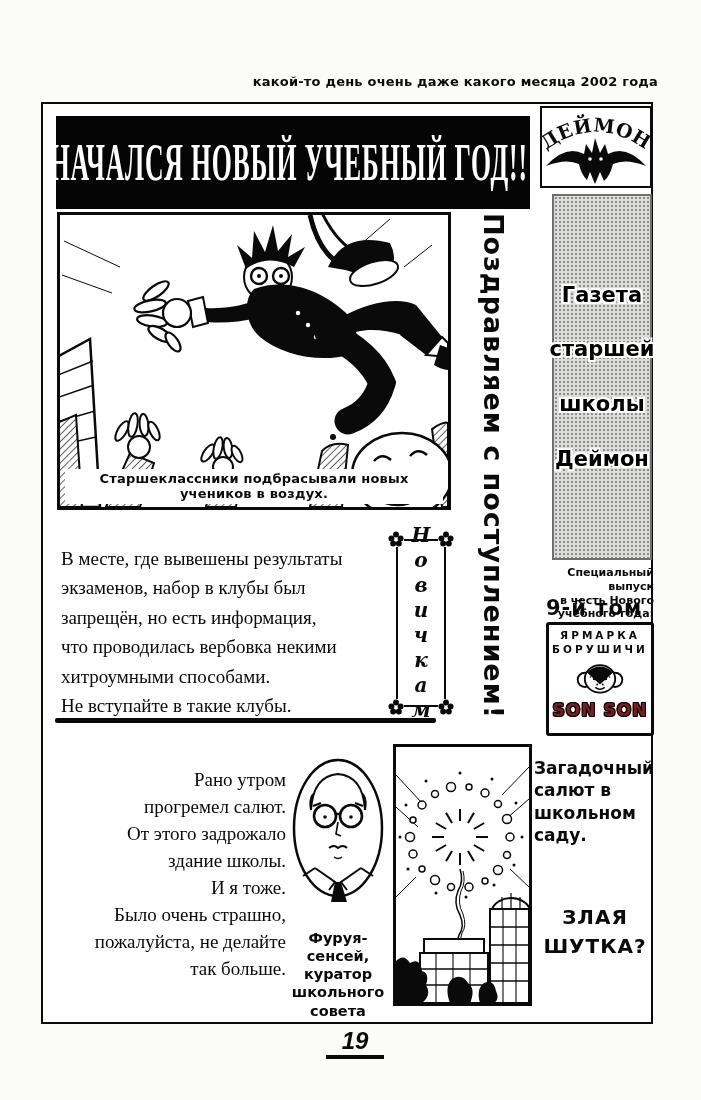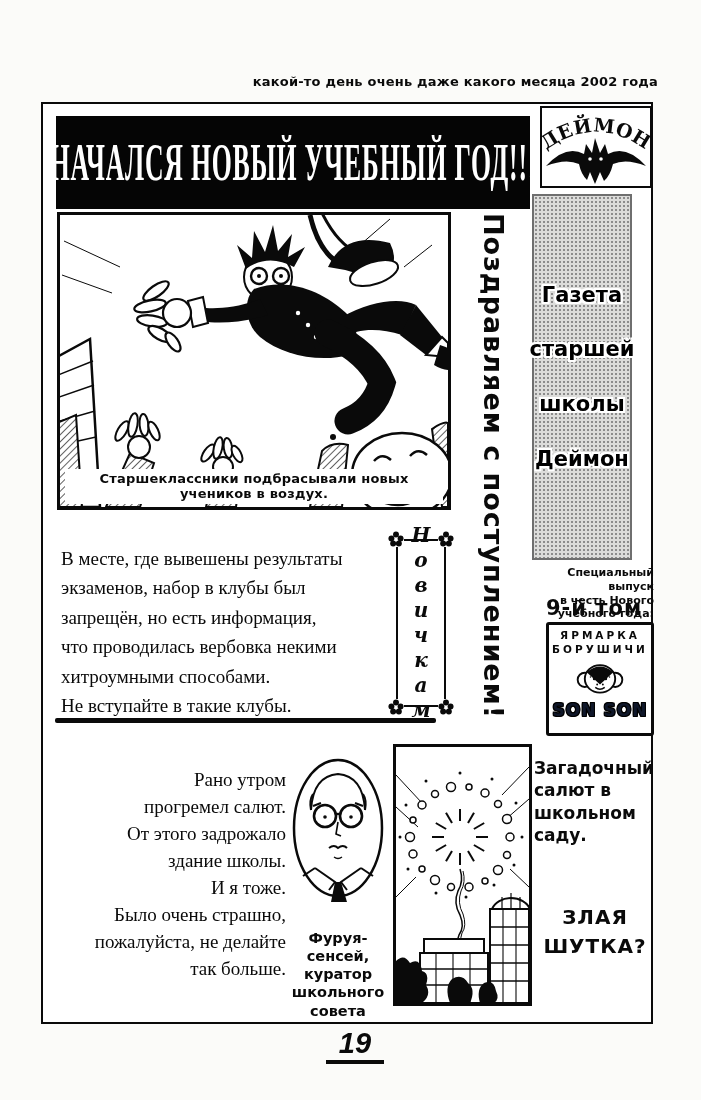--- a/index.html
+++ b/index.html
@@ -17,34 +17,34 @@
 
   .main-panel { left:57px; top:212px; width:394px; height:298px; border:3px solid #0a0a0a; background:#fff; overflow:hidden; }
   .main-panel svg { position:absolute; left:0; top:0; }
   .panel-caption { position:absolute; left:5px; right:5px; bottom:3px; background:#fff; font:bold 13px "DejaVu Sans", sans-serif; text-align:center; padding:2px 2px 3px; letter-spacing:0.2px; }
 
   .congrats { left:453px; top:213px; width:80px; height:514px; display:flex; justify-content:center; }
   .congrats span { writing-mode:vertical-rl; font:bold 27px "DejaVu Sans", sans-serif; letter-spacing:1px; white-space:nowrap; }
 
   .logo-box { left:540px; top:106px; width:112px; height:82px; border:2px solid #0a0a0a; background:#fff; }
 
-  .paper-title-box { left:532px; top:194px; width:100px; height:366px; border:2px solid #6f6f6f;
+  .paper-title-box { left:552px; top:194px; width:100px; height:366px; border:2px solid #6f6f6f;
     background-color:#dcdcda;
     background-image:radial-gradient(#8c8c8c 28%, rgba(0,0,0,0) 30%);
     background-size:4px 4px;
     display:flex; align-items:center; justify-content:center; text-align:center; }
   .paper-title-box div { font:bold 21px "DejaVu Sans", sans-serif; line-height:2.6; color:#000;
     text-shadow:-2px -2px 0 #fff, 2px -2px 0 #fff, -2px 2px 0 #fff, 2px 2px 0 #fff, 0 -2px 0 #fff, 0 2px 0 #fff, -2px 0 0 #fff, 2px 0 0 #fff; }
 
   .special-issue { left:534px; top:566px; width:120px; text-align:right; font:bold 11px "DejaVu Sans", sans-serif; line-height:1.25; }
   .volume { left:534px; top:596px; width:120px; text-align:center; font:bold 21px "DejaVu Sans", sans-serif; letter-spacing:1px; }
 
   .sonson-box { left:546px; top:622px; width:108px; height:114px; border:3px solid #0a0a0a; border-radius:3px; background:#fff; text-align:center; padding-top:4px; }
   .fair-name { font:bold 10.5px "DejaVu Sans", sans-serif; letter-spacing:3px; line-height:1.3; }
-  .fair-brand { font:bold 17px "DejaVu Sans", sans-serif; letter-spacing:1px; color:#0f172a; margin-top:1px;
+  .fair-brand { font:bold 17px "DejaVu Sans", sans-serif; letter-spacing:1px; color:#7f1d1d; margin-top:1px;
     text-shadow:-1px -1px 0 #000, 1px -1px 0 #000, -1px 1px 0 #000, 1px 1px 0 #000, 0 -1px 0 #000, 0 1px 0 #000, -1px 0 0 #000, 1px 0 0 #000; }
 
   .fireworks-headline { left:534px; top:757px; width:122px; font:bold 17px "DejaVu Sans", sans-serif; line-height:1.32; }
   .prank { left:534px; top:903px; width:122px; text-align:center; font:bold 20px "DejaVu Sans", sans-serif; letter-spacing:1px; line-height:1.45; }
 
   .clubs-text { left:61px; top:544px; width:334px; font:19px "Liberation Serif", serif; line-height:1.55; }
 
   .newcomers { left:388px; top:531px; width:66px; height:184px; }
   .newcomers-rect { position:absolute; left:8px; top:8px; right:8px; bottom:8px; border:2px solid #0a0a0a; display:flex; align-items:center; justify-content:center; background:#fff; }
   .newcomers-rect span { writing-mode:vertical-rl; text-orientation:upright; font:bold italic 20px "DejaVu Serif", serif; letter-spacing:1px; }
@@ -54,21 +54,21 @@
   .divider { left:55px; top:718px; width:381px; height:5px; background:#0a0a0a; border-radius:2px; }
 
   .salute-quote { left:46px; top:767px; width:240px; text-align:right; font:19px "Liberation Serif", serif; line-height:1.42; }
 
   .portrait { left:291px; top:756px; width:94px; height:146px; }
   .teacher-caption { left:279px; top:902px; width:118px; text-align:center; font:bold 14.5px "DejaVu Sans", sans-serif; line-height:1.25;margin-top:27px; }
 
   .fireworks-panel { left:393px; top:744px; width:139px; height:262px; border:3px solid #0a0a0a; background:#fff; overflow:hidden; }
 
   .footer { left:296px; top:1029px; width:118px; text-align:center; font-family:"Liberation Sans", sans-serif; font-style:italic; font-weight:bold; }
-  .footer .num { display:block; font-size:29px; line-height:1.0; }
+  .footer .num { display:block; font-size:24px; line-height:1.0; }
   .footer .top-num { border-bottom:4px solid #0a0a0a; width:58px; margin:0 auto; padding:0 4px 2px; }
   .footer .bot-num { margin-top:2px; }
 </style>
 </head>
 <body>
 
 <div class="abs date-line">какой-то день очень даже какого месяца 2002 года</div>
 
 <div class="abs frame"></div>
 

